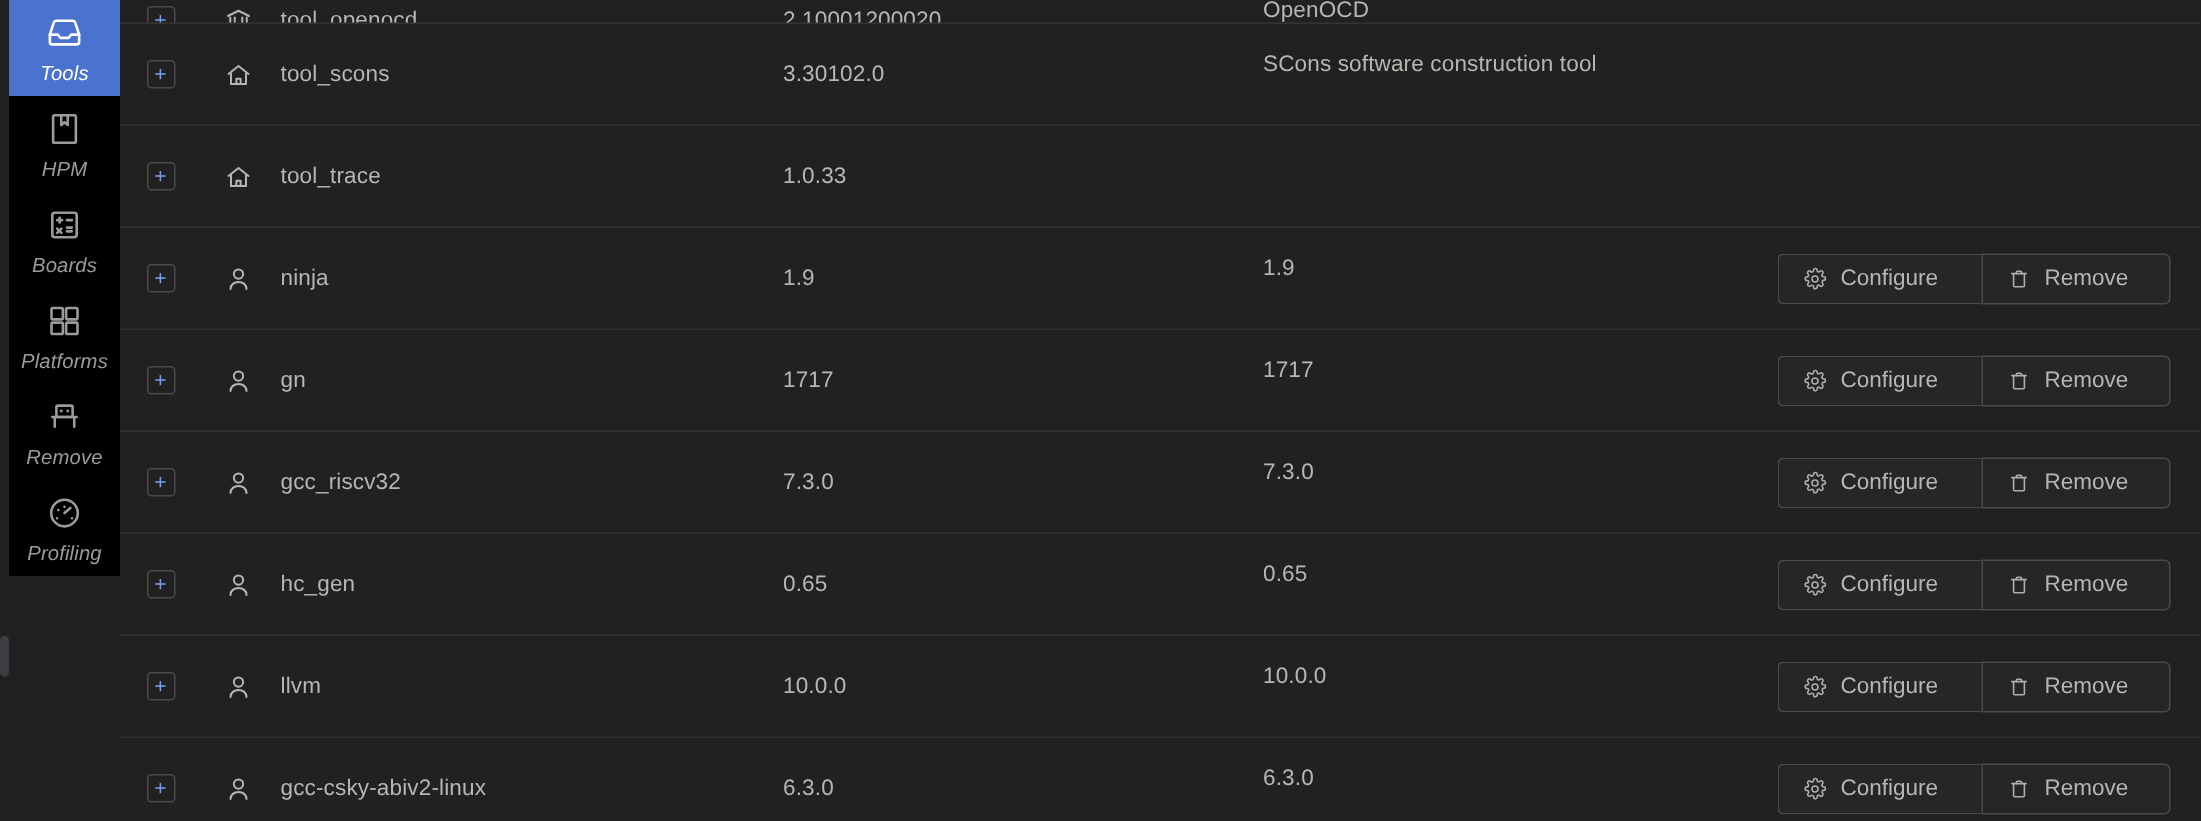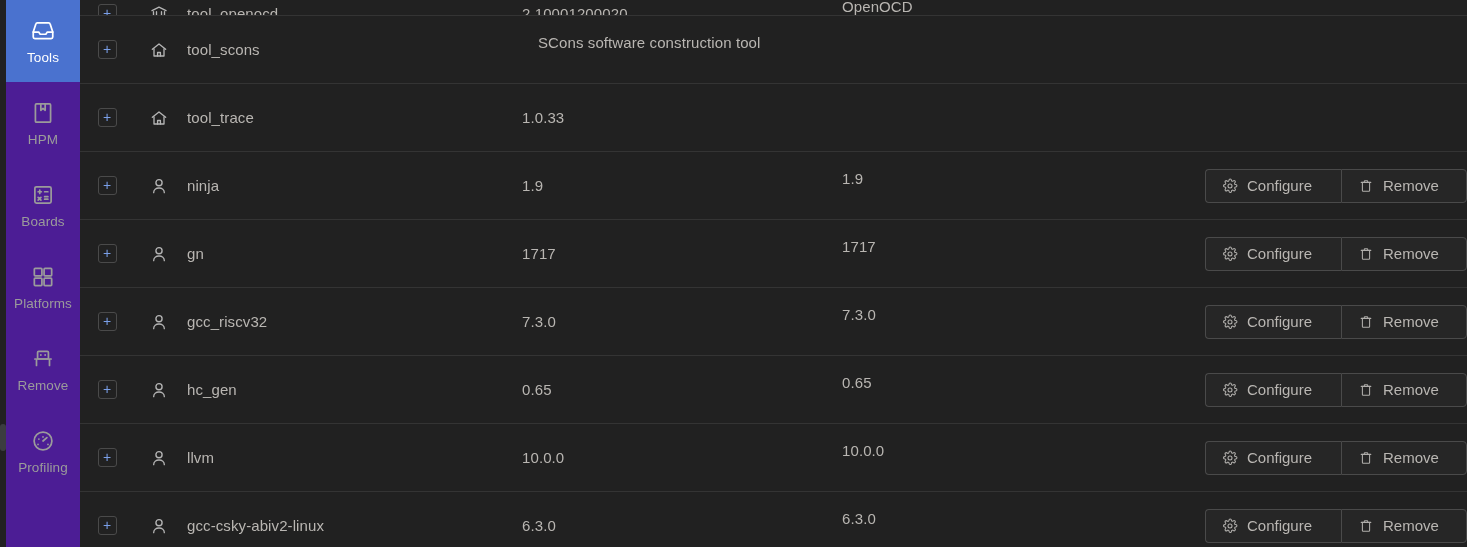--- a/index.html
+++ b/index.html
@@ -16,24 +16,25 @@
     position:absolute; left:0; top:0; width:6px; height:547px;
     background:#212121; z-index:5;
   }
   .outer-scroll .thumb {
     position:absolute; left:0; width:6px; top:424px; height:27px;
     background:#3b3d40; border-radius:3px;
   }
 
   
   .sidebar {
-    width:80px; min-width:80px; height:547px;
-    background:#4c1d95;
+    width:80px; min-width:80px; height:384px;
+    background:#000000;
     display:flex; flex-direction:column;
     padding-left:6px;
+    font-style:italic;
   }
   .side-item {
     width:74px; height:82px;
     display:flex; flex-direction:column;
     align-items:center; justify-content:center;
     gap:7px;
     color:#9b9b9b;
     cursor:pointer;
     user-select:none;
   }
@@ -58,21 +59,21 @@
     border-bottom:1px solid #343434;
   }
   .row.clipped { height:16px; overflow:hidden; align-items:flex-end; }
   .row.clipped .cell { transform:translateY(8px); }
 
   .c-exp   { width:54px;  min-width:54px;  display:flex; justify-content:center; }
   .c-icon  { width:50px;  min-width:50px;  display:flex; justify-content:center; }
   .c-name  { width:338px; min-width:338px; padding-left:3px; }
   .c-ver   { width:304px; min-width:304px; }
   .c-desc  { width:322px; min-width:322px;margin-left:16px; }
-  .c-act   { flex:1 1 auto; display:flex; justify-content:flex-end; padding-right:0; }
+  .c-act   { flex:1 1 auto; display:flex; justify-content:flex-end; padding-right:20px; }
 
   .expand-btn {
     width:19px; height:19px;
     border:1px solid #4a4a4a; border-radius:3px;
     background:transparent;
     color:#7a9fe8;
     font-size:14px; line-height:17px; text-align:center;
     cursor:pointer; user-select:none;
   }
   .rowicon { width:20px; height:20px; color:#b5b5b5; }
@@ -196,20 +197,21 @@
           <div class="cell c-icon">
             <span class="rowicon">
               <svg viewBox="0 0 24 24">
                 <path fill="none" stroke="currentColor" stroke-width="1.6" stroke-linecap="round" stroke-linejoin="round" d="M4 11.2L12 4.8l8 6.4"></path>
                 <path fill="none" stroke="currentColor" stroke-width="1.6" stroke-linecap="round" stroke-linejoin="round" d="M6 10.6v8.6h12v-8.6"></path>
                 <path fill="none" stroke="currentColor" stroke-width="1.6" stroke-linecap="round" stroke-linejoin="round" d="M10.3 19.2v-4.2h3.4v4.2"></path>
               </svg>
             </span>
           </div>
           <div class="cell c-name"><span class="txt name">tool_scons</span></div>
+          <div class="cell c-ver"><span class="txt">3.30102.0</span></div>
           <div class="cell c-desc"><span class="txt desc">SCons software construction tool</span></div>
           <div class="cell c-act"></div>
         </div>
         <div class="row">
           <div class="cell c-exp">
             <span class="expand-btn">+</span>
           </div>
           <div class="cell c-icon">
             <span class="rowicon">
               <svg viewBox="0 0 24 24">

